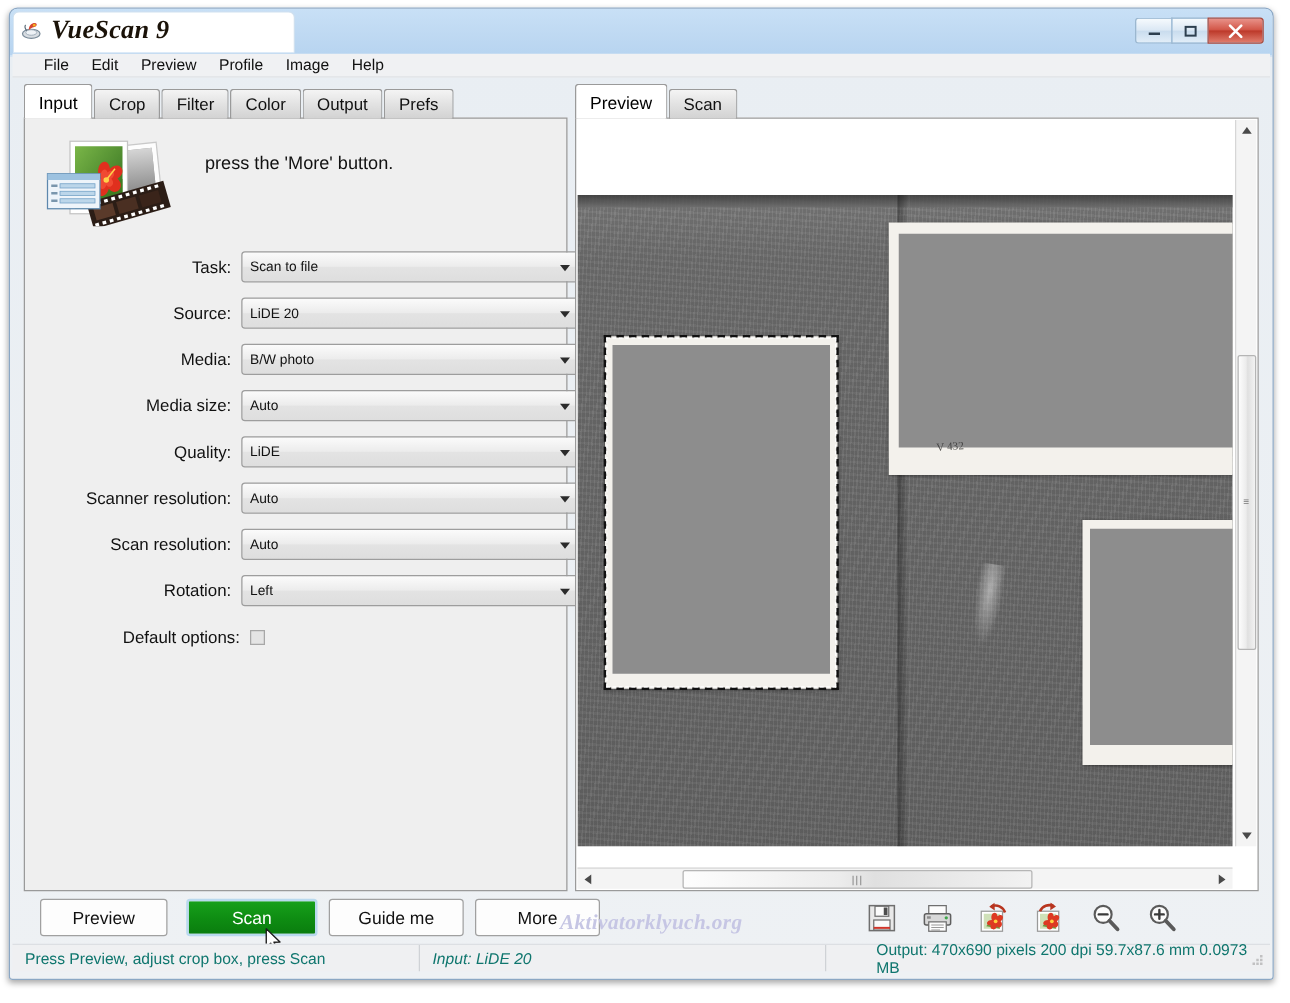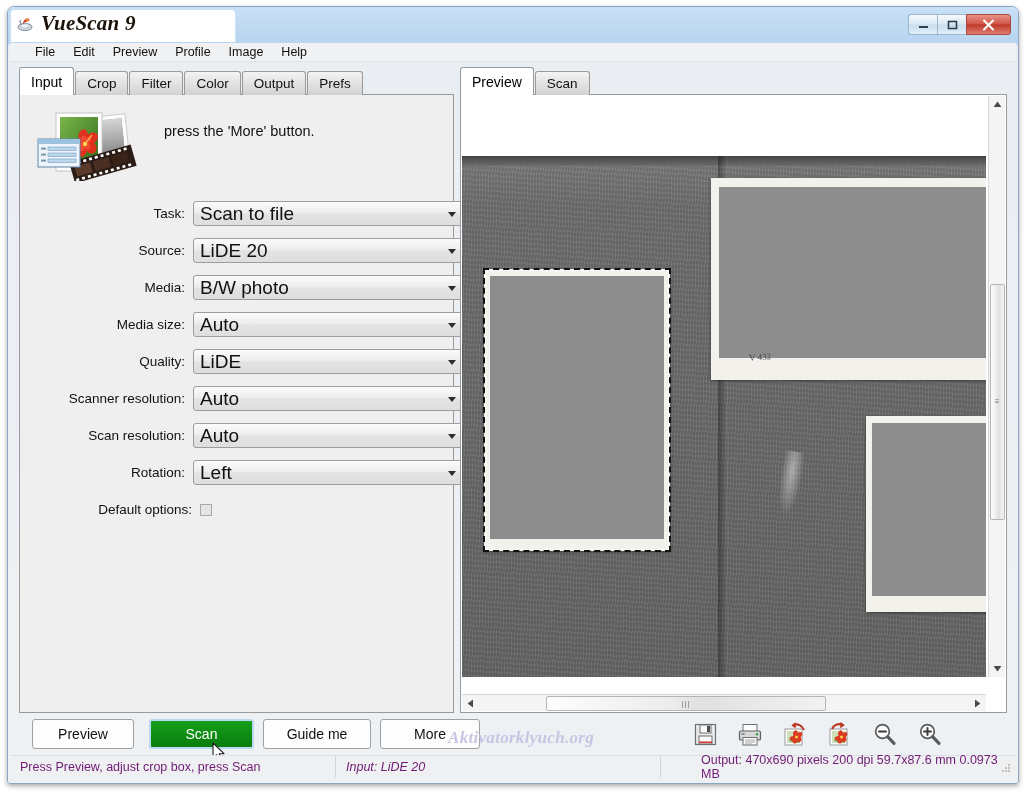--- a/index.html
+++ b/index.html
@@ -48,21 +48,21 @@
   
   .hero{position:absolute;left:16px;top:16px;width:400px;height:72px;}
   .hero-art{position:absolute;left:0;top:0;width:116px;height:70px;}
   .hero-text{position:absolute;left:128px;top:9px;font-size:14.5px;line-height:23px;color:#111;}
   
   .form{position:absolute;left:12px;top:104px;width:100%;}
   .row{height:29px;display:flex;align-items:center;margin-bottom:8px;}
   .row .lbl{width:160px;text-align:right;padding-right:8px;font-size:13.5px;color:#111;}
   .combo{width:284px;height:25px;border:1px solid #9d9d9d;border-radius:3px;box-sizing:border-box;
          background:linear-gradient(180deg,#fbfbfb 0%,#ececec 48%,#e3e3e3 52%,#dedede 100%);
-         display:flex;align-items:center;padding-left:6px;font-size:19px;color:#111;
+         display:flex;align-items:center;padding-left:6px;font-size:11px;color:#111;
          position:relative;cursor:default;}
   .combo .arrow{position:absolute;right:8px;top:10px;width:0;height:0;
                 border-left:4px solid transparent;border-right:4px solid transparent;
                 border-top:5px solid #2b2b2b;}
   .chk{width:12px;height:12px;border:1px solid #a7a7a7;background:#e4e4e4;box-sizing:border-box;}
   
   .prevbox{height:619px;background:#fff;overflow:hidden;}
   .prevclip{position:absolute;left:1px;top:1px;width:524px;height:581px;overflow:hidden;background:#fff;}
   .album{position:absolute;left:0;top:60px;width:530px;height:525px;
          background:linear-gradient(180deg,#7b7b7b 0%,#6e6e6e 10%,#6a6a6a 55%,#656565 100%);}
@@ -116,21 +116,21 @@
   .btn.green{background:linear-gradient(180deg,#17a01b 0%,#0e8c12 55%,#0a7d0e 100%);
              color:#fff;border:2px solid #b9d9ee;}
   .watermark{position:absolute;left:440px;top:721px;font-family:"Liberation Serif",serif;
              font-style:italic;font-weight:bold;font-size:17px;color:#c6c6e4;letter-spacing:.3px;}
   .tools{position:absolute;left:683px;top:713px;display:flex;gap:17px;align-items:center;}
   .tool{width:28px;height:28px;display:flex;align-items:center;justify-content:center;cursor:default;}
   
   .statusbar{position:absolute;left:2px;bottom:6px;width:1006px;height:22px;
              background:#eff0f2;border-top:1px solid #dcdfe3;display:flex;align-items:center;
              box-sizing:border-box;}
-  .seg{height:100%;display:flex;align-items:center;padding-left:10px;font-size:12.5px;color:#701a75;
+  .seg{height:100%;display:flex;align-items:center;padding-left:10px;font-size:12.5px;color:#0f766e;
        box-sizing:border-box;}
   .seg.b{border-left:1px solid #cfd2d6;}
   .grip2{position:absolute;right:4px;bottom:3px;width:12px;height:12px;opacity:.45;}
   .cursor{position:absolute;left:204px;top:735px;width:15px;height:21px;}
 </style>
 </head>
 <body>
 
 <div class="app">
 

